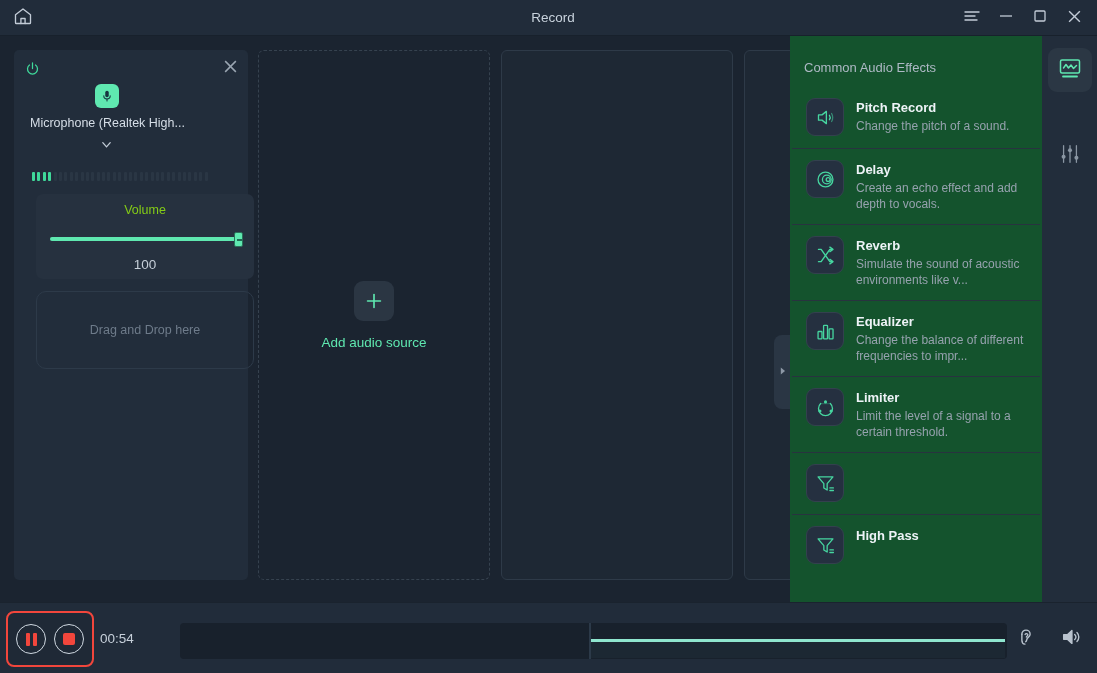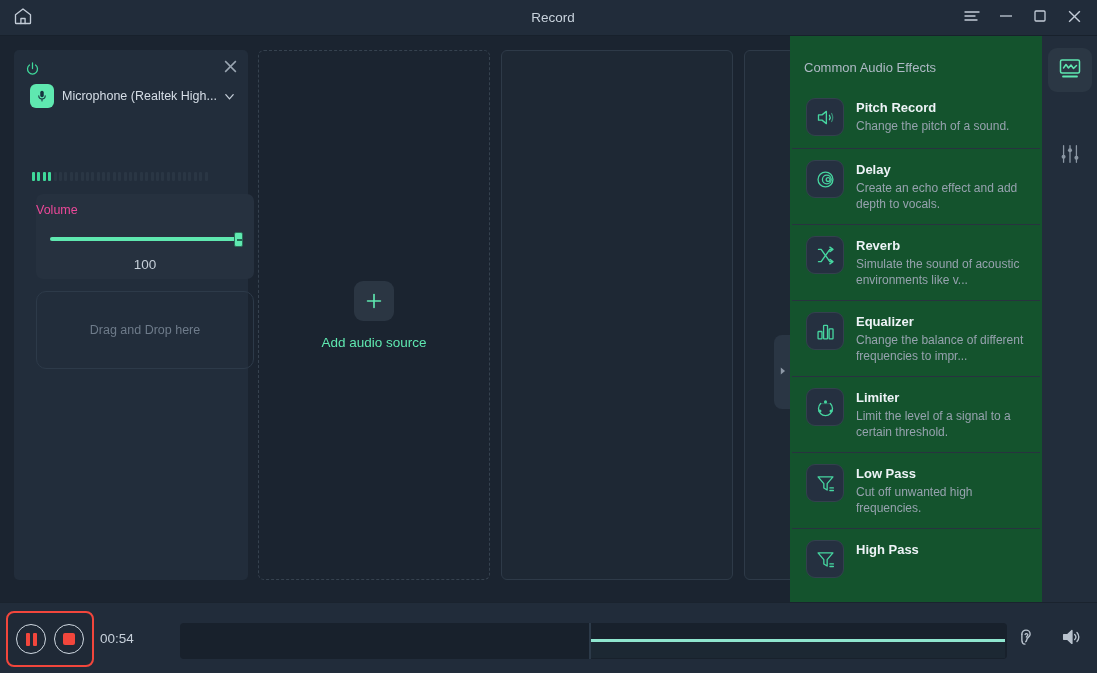--- a/index.html
+++ b/index.html
@@ -62,20 +62,21 @@
     cursor: pointer;
   }
   .close-x {
     position: absolute; right: 10px; top: 9px;
     cursor: pointer;
   }
   .device-row {
     position: absolute; left: 16px; top: 34px;
     display: flex; align-items: center; gap: 8px;
     cursor: pointer;
+    flex-direction: column;
   }
   .mic-badge {
     width: 24px; height: 24px;
     border-radius: 6px;
     background: #5fe8b0;
     display: flex; align-items: center; justify-content: center;
     flex: none;
   }
   .device-name {
     color: #d6dee7; font-size: 12.5px;
@@ -93,21 +94,21 @@
   .seg.on { background: #3fd89a; }
 
   
   .vol-card {
     position: absolute; left: 22px; top: 144px;
     width: 218px; height: 85px;
     background: #26313f;
     border-radius: 7px;
   }
   .vol-label {
-    text-align: left; color: #ec4899;
+    text-align: center; color: #84cc16;
     font-size: 12.5px; padding-top: 9px;
   }
   .slider-wrap {
     position: relative;
     margin: 15px 14px 0 14px;
     height: 14px;
   }
   .slider-track {
     position: absolute; left: 0; right: 0; top: 5px;
     height: 4px; border-radius: 2px;
@@ -531,24 +532,20 @@
             <div class="fx-desc">Limit the level of a signal to a certain threshold.</div>
           </div>
         </div>
         <div class="effect-row">
           <div class="fx-icon">
             <svg width="21" height="21" viewBox="0 0 24 24" fill="none" stroke="#46d6a0" stroke-width="1.5" stroke-linecap="round" stroke-linejoin="round">
               <path d="M3.5 4.5h17l-6.6 7.6v7.4l-3.8-2.4v-5z"></path>
               <line x1="17" y1="17" x2="21" y2="17"></line>
               <line x1="17" y1="20" x2="21" y2="20"></line>
             </svg>
-          </div>
-          <div class="fx-text">
-            <div class="fx-name">Low Pass</div>
-            <div class="fx-desc">Cut off unwanted high frequencies.</div>
           </div>
         </div>
         <div class="effect-row">
           <div class="fx-icon">
             <svg width="21" height="21" viewBox="0 0 24 24" fill="none" stroke="#46d6a0" stroke-width="1.5" stroke-linecap="round" stroke-linejoin="round">
               <path d="M3.5 4.5h17l-6.6 7.6v7.4l-3.8-2.4v-5z"></path>
               <line x1="17" y1="17" x2="21" y2="17"></line>
               <line x1="17" y1="20" x2="21" y2="20"></line>
             </svg>
           </div>

